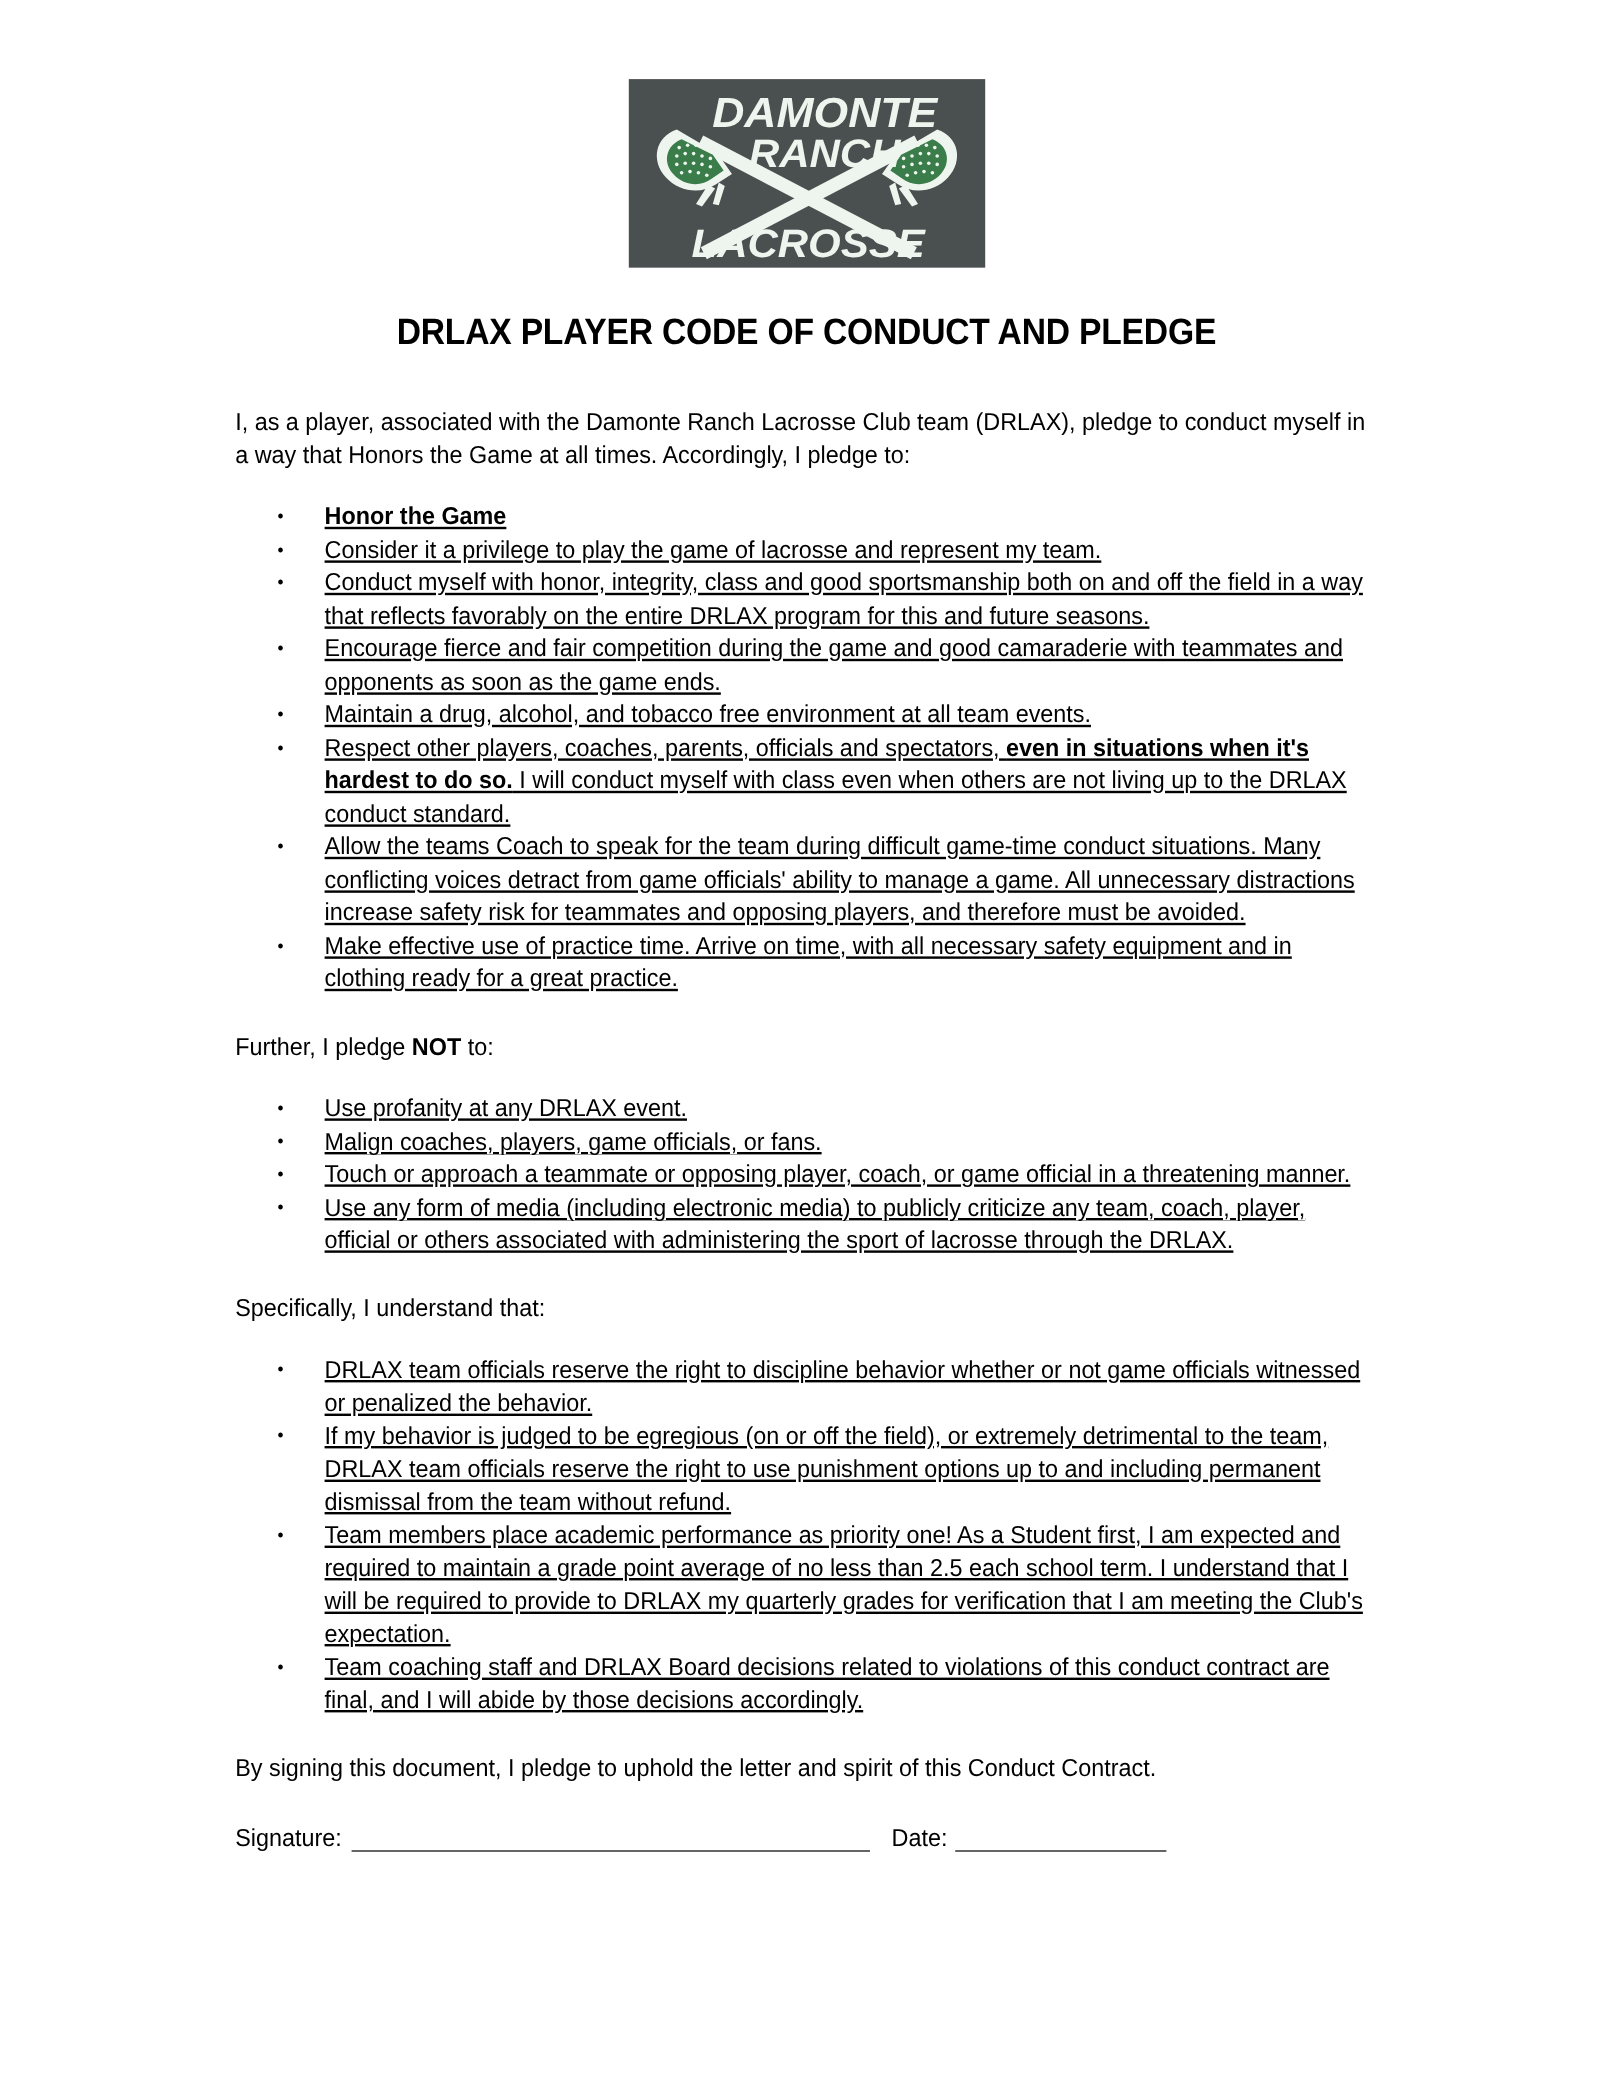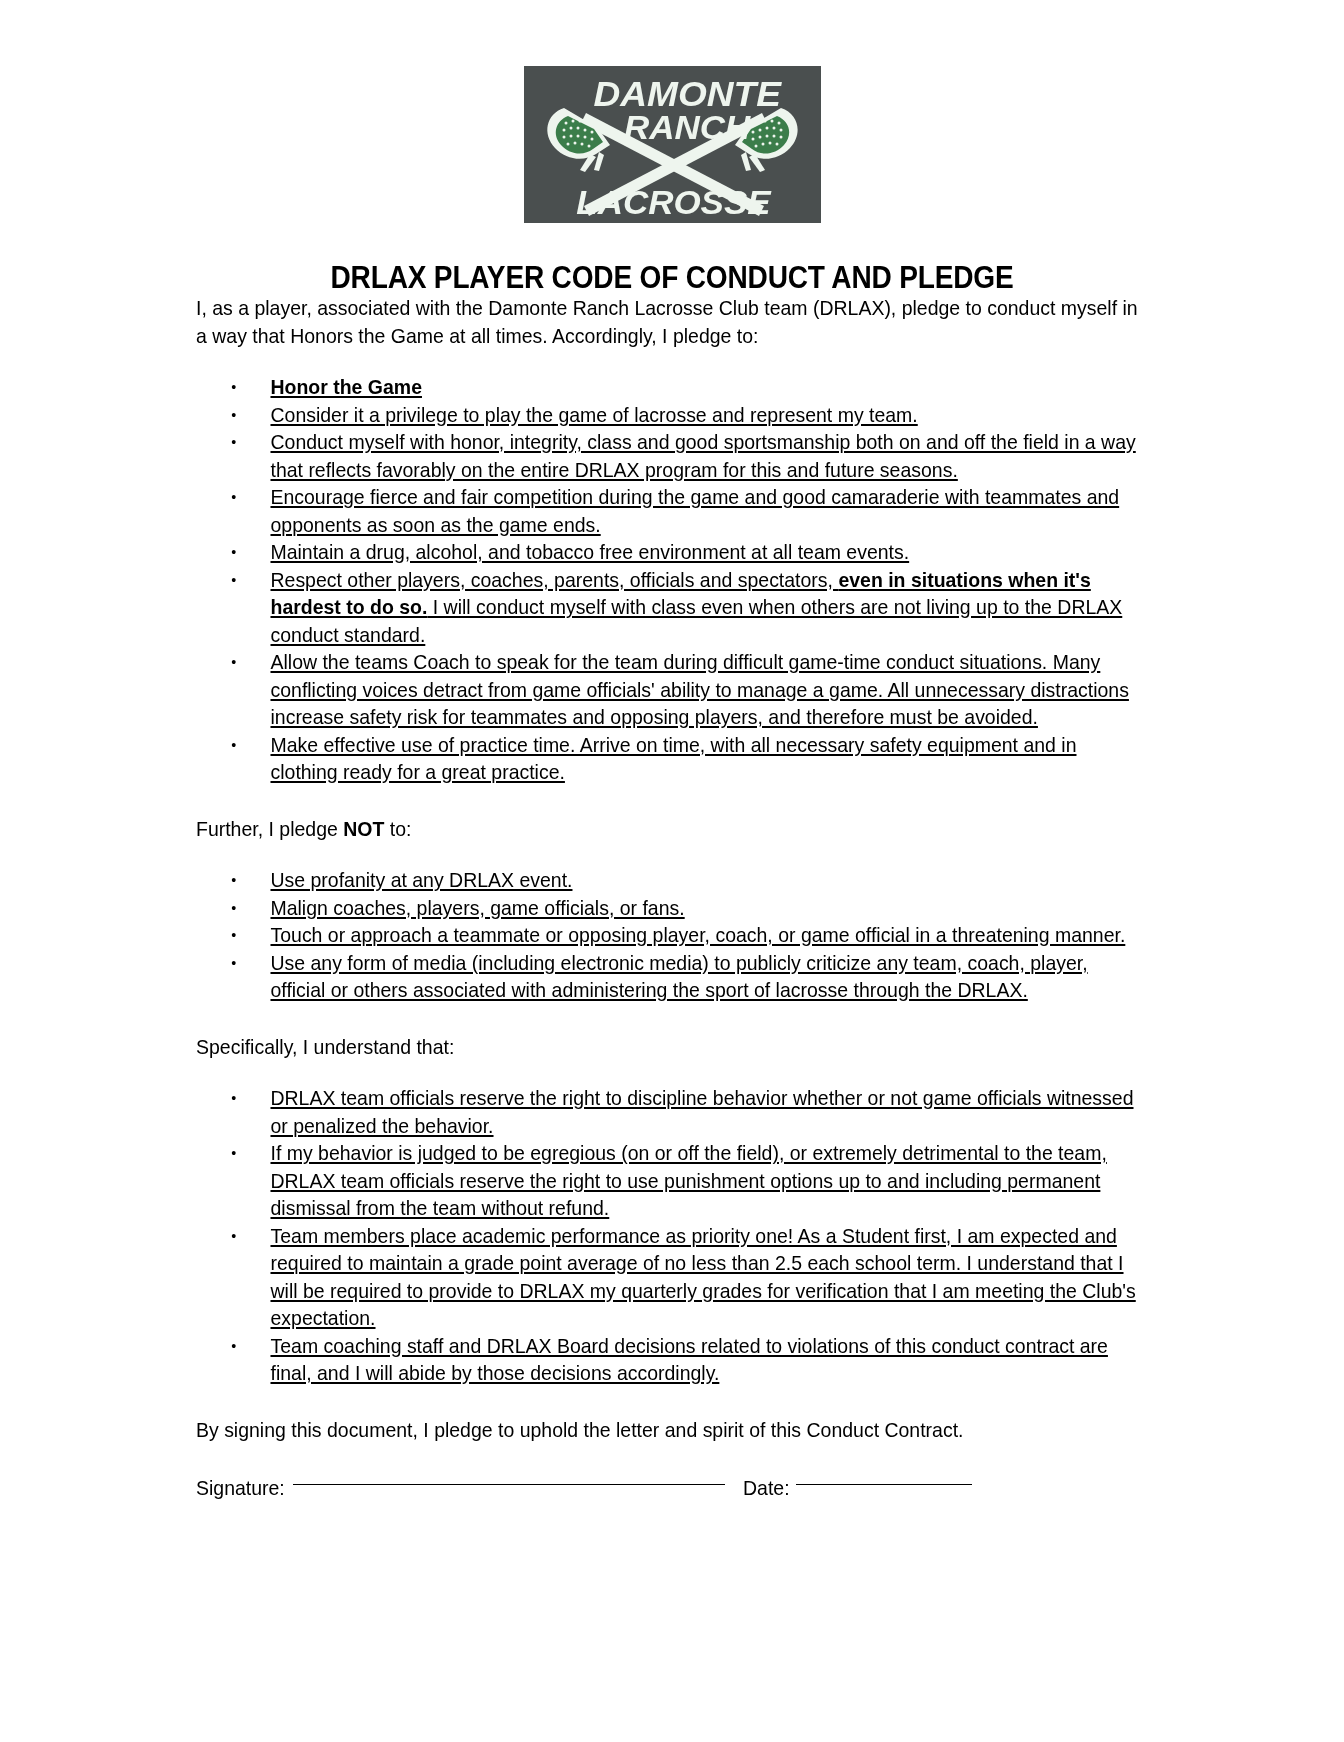--- a/index.html
+++ b/index.html
@@ -44,20 +44,21 @@
     letter-spacing: -0.2px;
     margin-top: 37px;
     transform: scaleX(0.92);
     transform-origin: center;
     white-space: nowrap;
   }
 
   
   .body-wrap {
     padding: 0 96px 0 96px;
+    margin-top: 44px;
   }
   .para {
     font-size: 20.4px;
     line-height: 27.5px;
     transform: scaleX(0.955);
     transform-origin: left center;
     width: 104.5%;
     margin: 0;
   }
   .para.gap-top { margin-top: 29px; }
@@ -85,21 +86,21 @@
     top: -1px;
     font-size: 15px;
     line-height: 27.5px;
   }
   b, strong { font-weight: bold; }
 
   
   .sig-block { margin-top: 31px; }
   .sig-row {
     display: flex;
-    align-items: center;
+    align-items: flex-end;
     font-size: 20.4px;
     line-height: 27.5px;
     margin-bottom: 29px;
   }
   .sig-label {
     white-space: nowrap;
     transform: scaleX(0.955);
     transform-origin: left center;
   }
   .rule {

